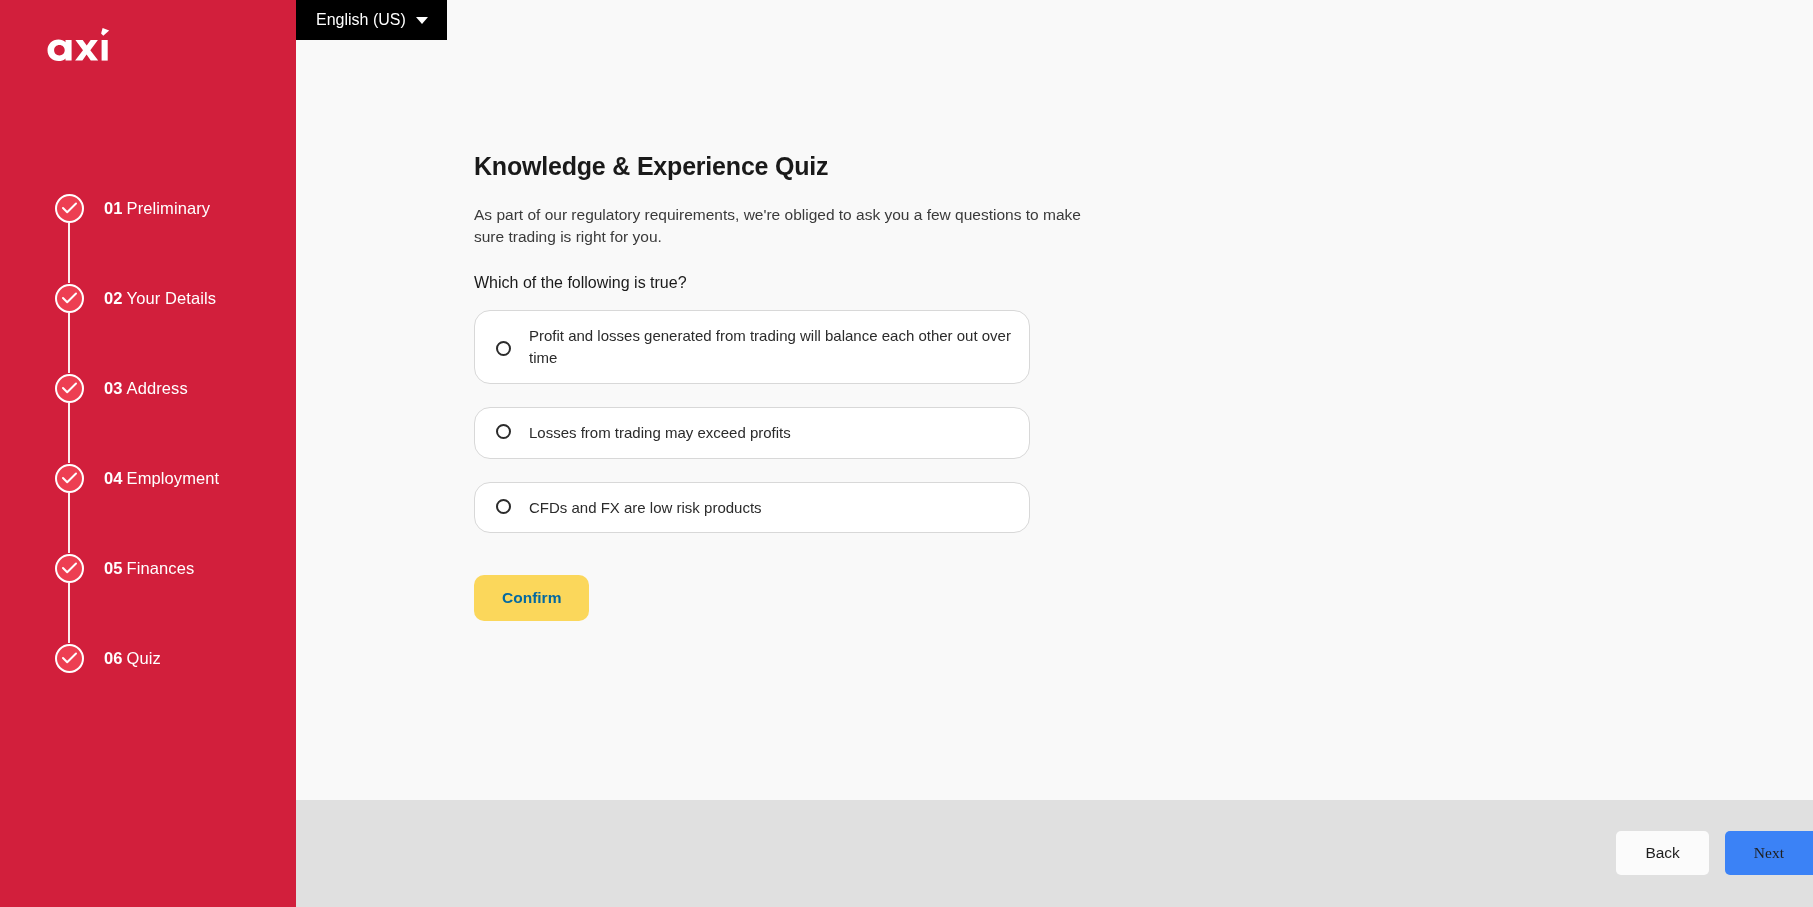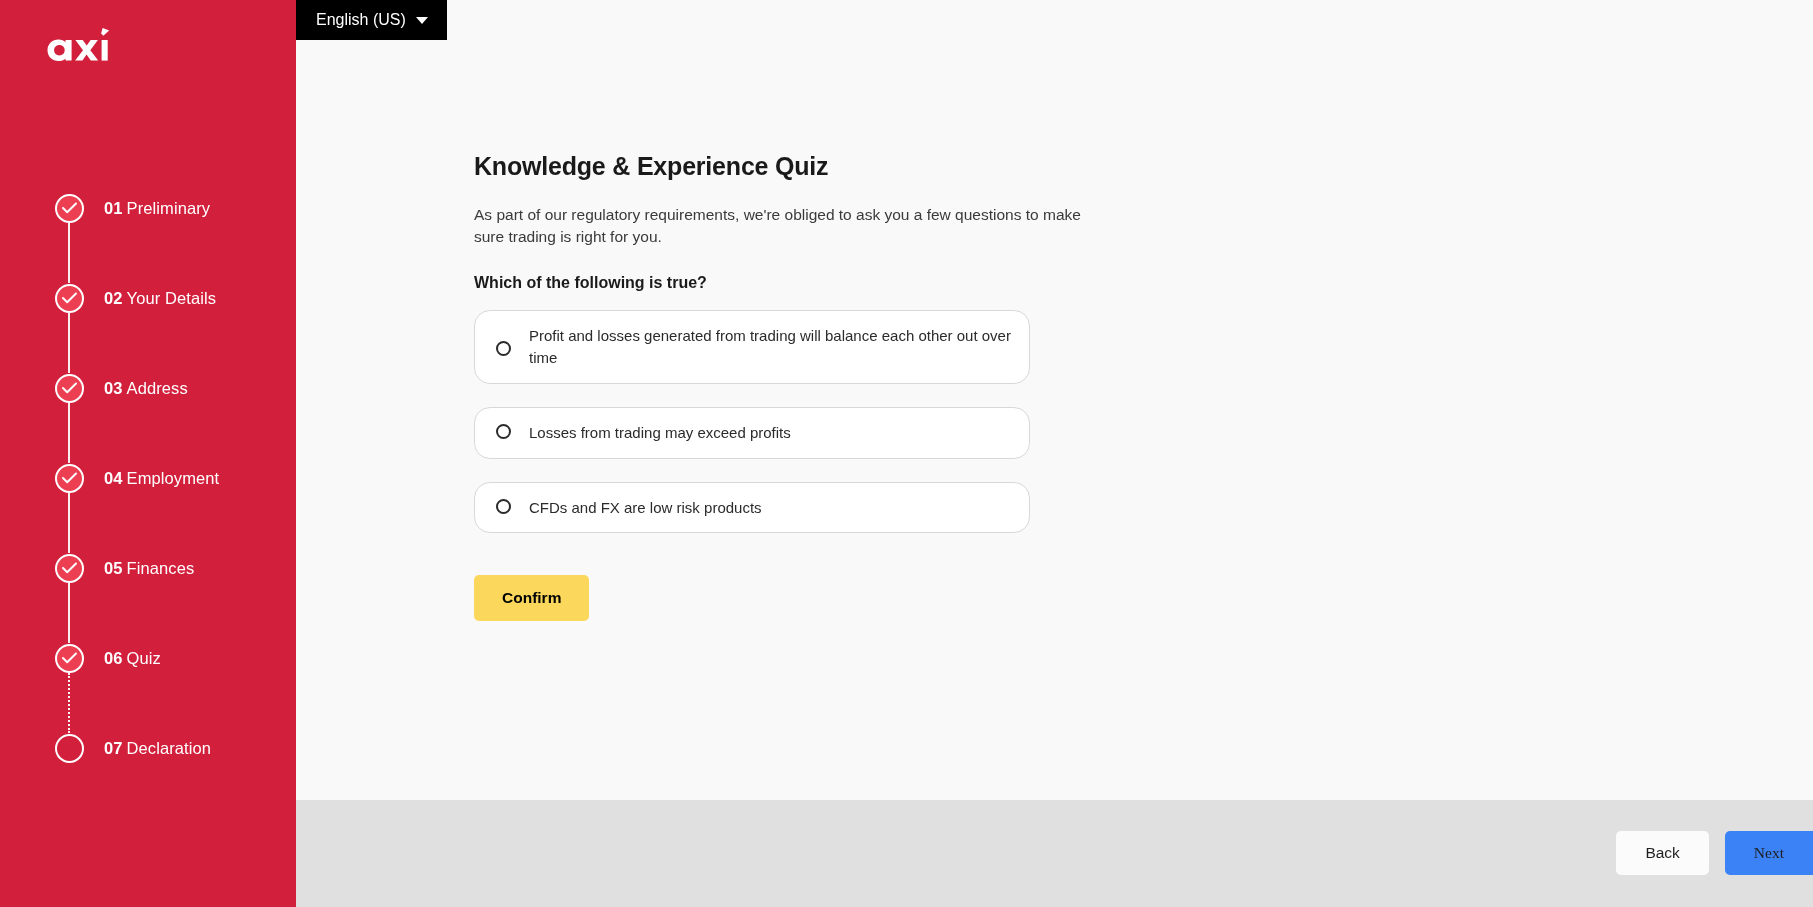--- a/index.html
+++ b/index.html
@@ -153,21 +153,21 @@
   .page-desc {
     font-size: 15.5px;
     color: #3a3a3a;
     line-height: 1.43;
     width: 628px;
     margin-bottom: 26px;
   }
 
   .question {
     font-size: 16px;
-    font-weight: bold;
+    font-weight: normal;
     color: #1a1a1a;
     margin-bottom: 18px;
   }
 
   .options { width: 556px; }
 
   .option {
     display: flex;
     align-items: flex-start;
     width: 556px;
@@ -195,23 +195,23 @@
     margin-left: 18px;
     font-size: 15px;
     color: #2b2b2b;
     line-height: 1.45;
   }
 
   .confirm-btn {
     margin-top: 19px;
     display: inline-block;
     background: #fbd75b;
-    color: #000000;
+    color: #0369a1;
     border: none;
-    border-radius: 5px;
+    border-radius: 10px;
     font-size: 15.5px;
     font-weight: bold;
     font-family: "Liberation Sans", sans-serif;
     padding: 14px 28px;
     cursor: pointer;
   }
 
   
   .footer {
     position: absolute;
@@ -339,29 +339,20 @@
           <svg width="15" height="12" viewBox="0 0 15 12">
               <path d="M1 6l4.2 4.2L14 1.5" stroke="#ffffff" stroke-width="2" fill="none" stroke-linecap="round" stroke-linejoin="round"></path>
             </svg>
         </div>
         <div class="connector dotted"></div>
         <div class="step-label">
           <span class="step-num">06</span><span class="step-name">Quiz</span>
         </div>
       </div>
 
-      <div class="step">
-        <div class="step-marker">
-          
-        </div>
-
-        <div class="step-label">
-          <span class="step-num">07</span><span class="step-name">Declaration</span>
-        </div>
-      </div>
 
     </nav>
   </aside>
 
   <div class="lang-bar">
     <span class="lang-text">English (US)</span>
     <span class="chevron"></span>
   </div>
 
   <main class="content">

